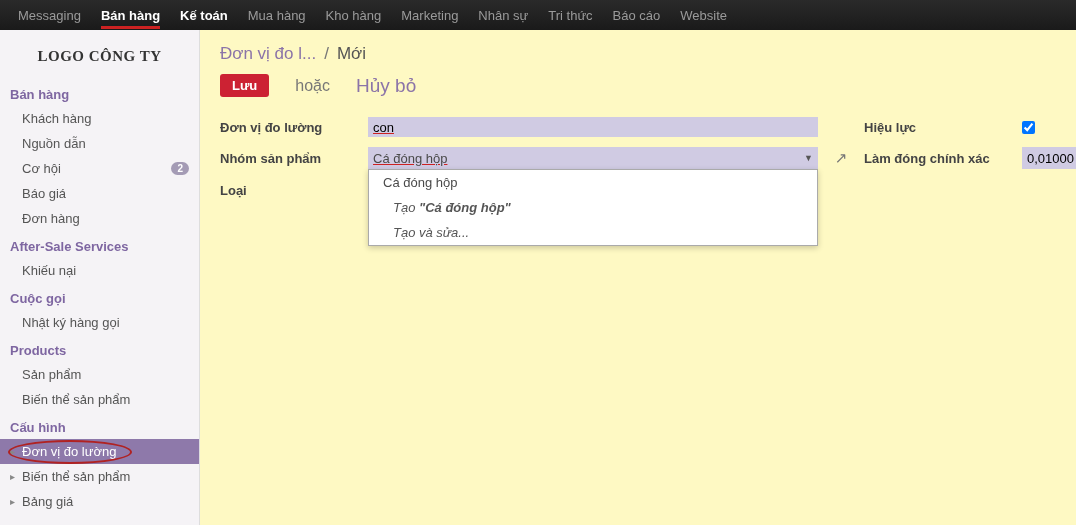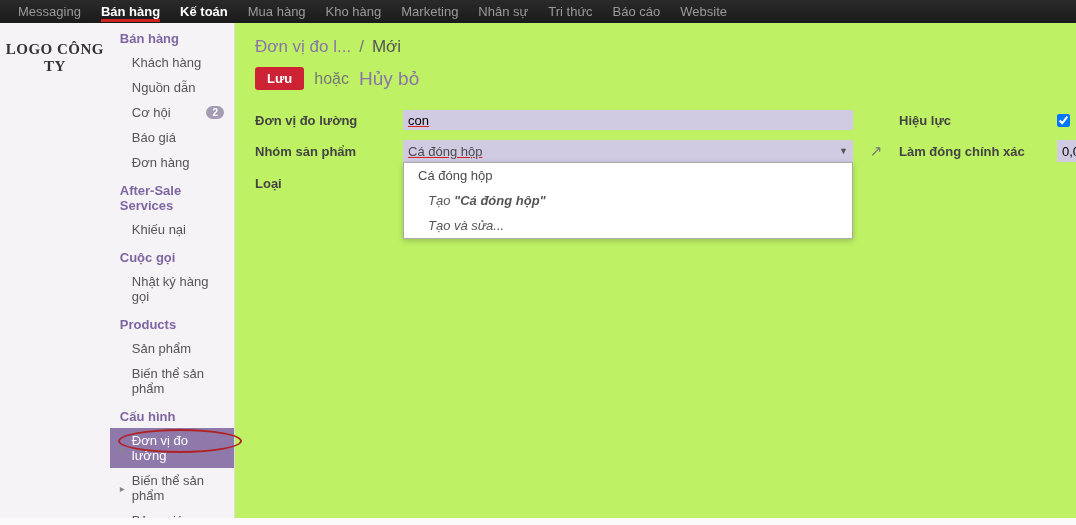--- a/index.html
+++ b/index.html
@@ -1,41 +1,41 @@
 <!DOCTYPE html>
 <html><head>
 <meta charset="utf-8">
 <style>
 * { box-sizing: border-box; margin: 0; padding: 0; }
 body { font-family: Arial, Helvetica, sans-serif; font-size: 13px; color: #4a4a4a; background: #fafafa; }
 
-.topnav { background: linear-gradient(#2a2a2a,#1a1a1a); height: 23px; display: flex; align-items: stretch; padding: 0 8px; }
+.topnav { background: linear-gradient(#2a2a2a,#1a1a1a); height: 30px; display: flex; align-items: stretch; padding: 0 8px; }
 .topnav-item { color: #9a9a9a; padding: 0 10px; display: flex; align-items: center; cursor: pointer; font-size: 13px; }
 .topnav-item.active { color: #fff; font-weight: bold; }
 .topnav-item.redline { position: relative; }
 .topnav-item.redline::after { content:""; position:absolute; left:10px; right:10px; bottom:1px; height:3px; background:#c22; }
 
 .layout { display: flex; height: calc(100vh - 30px); }
 
-.sidebar { width: 235px; background: #f5f3f6; border-right: 1px solid #ddd; display:flex; flex-direction:row;justify-content:center; }
+.sidebar { width: 200px; background: #f5f3f6; border-right: 1px solid #ddd; display:flex; flex-direction:column; }
 .logo-box { text-align:center; padding: 18px 0 14px; font-family: Georgia, serif; font-size: 15px; color:#333; font-weight: 600; letter-spacing: .5px; }
 .side-section { color:#7e66a1; font-weight:bold; padding: 8px 10px 4px; font-size:13px; }
 .side-item { display:flex; align-items:center; padding: 5px 10px 5px 22px; color:#555; cursor:pointer; font-size:13px; position:relative; }
 .side-item.expandable::before { content:"▸"; position:absolute; left:10px; color:#888; font-size:10px; }
 .side-item.active { background:#8e79aa; color:#fff; }
 .side-item.active.circled::after { content:""; position:absolute; left:8px; width:120px; height:20px; border:2px solid #b02222; border-radius:50%; top:1px; }
 .badge { margin-left:auto; background:#a49bb5; color:#fff; border-radius:10px; font-size:10px; padding:1px 6px; font-weight:bold; }
 
-.main { flex:1; padding: 8px 20px; overflow:auto; background:#bef264; }
+.main { flex:1; padding: 8px 20px; overflow:auto; background:#fef9c3; }
 .breadcrumbs { display:flex; align-items:center; gap:8px; font-size:17px; padding:6px 0 10px; }
 .crumb-link { color:#8b74a8; cursor:pointer; }
 .crumb-sep { color:#777; }
 .crumb-current { color:#555; font-weight:normal; }
 
-.actionbar { display:flex; align-items:center; gap:10px; margin-bottom:20px; }
+.actionbar { display:flex; align-items:center; gap:26px; margin-bottom:20px; }
 .btn-save { background:#c23; color:#fff; border:none; padding:4px 12px; border-radius:3px; font-weight:bold; cursor:pointer; font-size:13px; }
 .or-label { color:#777; font-size:16px; }
 .link-discard { color:#8b74a8; cursor:pointer; font-size:19px; }
 
 .form-area { display:grid; grid-template-columns: 140px 450px 30px 150px 90px; column-gap:8px; row-gap:10px; align-items:center; }
 .form-label { font-weight:bold; color:#444; font-size:13px; }
 .text-input { width:100%; padding:3px 5px; font-size:13px; border:none; background:#d0cbe3; height:20px; text-decoration: underline; text-decoration-color:#c22; text-decoration-style: solid; }
 .select-wrap { position:relative; width:100%; }
 .select-display { width:100%; padding:3px 5px; font-size:13px; background:#d0cbe3; height:22px; display:flex; align-items:center; justify-content:space-between; cursor:pointer; }
 .select-display .val { text-decoration: underline; text-decoration-color:#c22; }

